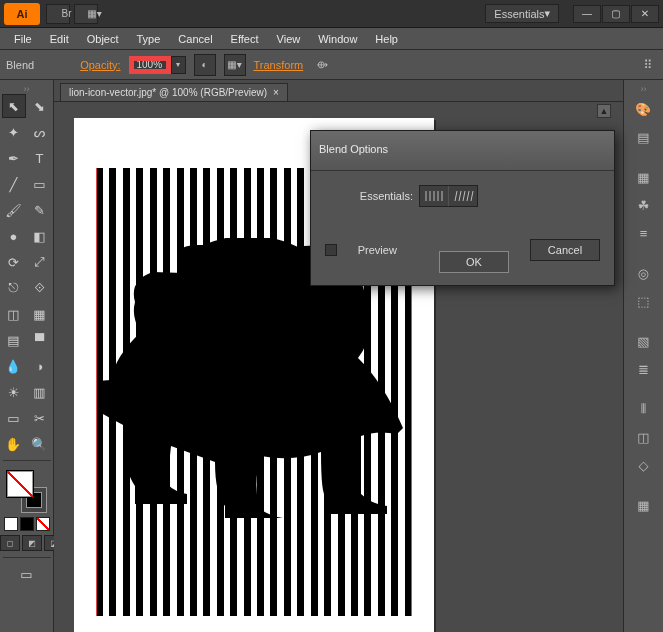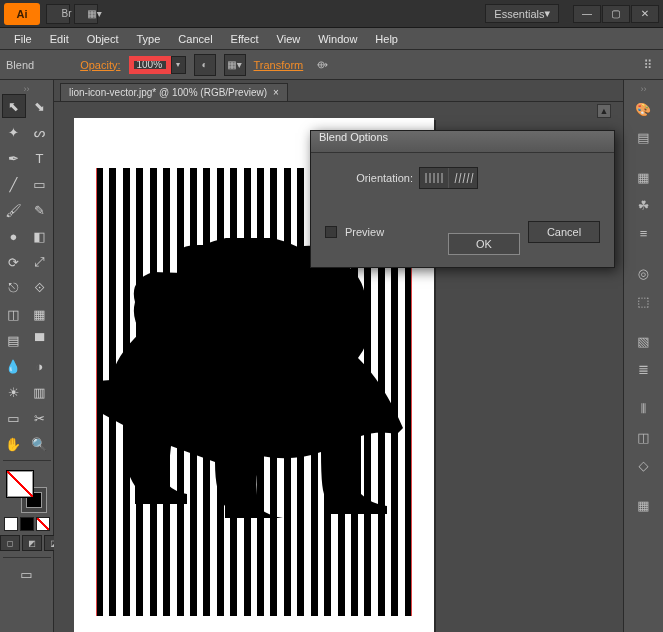--- a/index.html
+++ b/index.html
@@ -63,30 +63,30 @@
   .stripe { width:7px; background:#000; }
   .lion { position:absolute; top:120px; left:24px; width:320px; height:280px; }
 
   
   .panelcol { width:40px; background:#535353; border-left:1px solid #2a2a2a; display:flex; flex-direction:column; align-items:center; padding:4px 0; gap:2px; }
   .panelbtn { width:28px; height:26px; display:flex; align-items:center; justify-content:center; color:#bbb; font-size:13px; border:1px solid transparent; }
   .panel-sep { height:10px; }
 
   
   .dialog { position:absolute; top:130px; left:310px; width:305px; background:#535353; border:1px solid #1e1e1e; box-shadow: 3px 3px 12px rgba(0,0,0,0.6); }
-  .dlg-title { height:22px; background: linear-gradient(#6a6a6a,#565656); color:#e8e8e8; font-size:11px; padding:0 8px; border-bottom:1px solid #333; }
+  .dlg-title { height:40px; background: linear-gradient(#6a6a6a,#565656); color:#e8e8e8; font-size:11px; padding:12px 8px; border-bottom:1px solid #333; }
   .dlg-body { padding:14px 14px 12px; }
   .dlg-row { display:flex; align-items:center; gap:6px; margin-bottom:12px; }
   .dlg-label { color:#ddd; font-size:11px; text-align:right; }
   .dlg-select { flex:0 0 auto; width:112px; height:20px; background:#3a3a3a; border:1px solid #f28c28; color:#ddd; font-size:10px; padding:0 4px; display:flex; align-items:center; justify-content:space-between; }
   .dlg-num { width:42px; height:20px; background:#3a3a3a; border:1px solid #222; color:#ddd; font-size:11px; padding:0 4px; }
   .orient-group { display:flex; gap:1px; border:1px solid #222; }
   .orient-btn { width:28px; height:20px; background:#3f3f3f; display:flex; align-items:center; justify-content:center; }
   .orient-btn svg line { stroke:#bbb; stroke-width:1; }
-  .dlg-foot { display:flex; align-items:center; gap:8px; margin-top:20px; }
+  .dlg-foot { display:flex; align-items:center; gap:21px; margin-top:20px; }
   .chk { width:12px; height:12px; background:#3a3a3a; border:1px solid #222; display:inline-block; }
   .dlg-foot .sp { flex:1; }
   .dlg-btn { width:72px; height:22px; background:#474747; border:1px solid #222; color:#ddd; font-size:11px; display:flex; align-items:center; justify-content:center; }
   .dlg-btn.primary { border:1px solid #888;margin-top:24px; }
 
 </style>
 </head>
 <body>
 
 <div class="titlebar">
@@ -250,21 +250,21 @@
     <div class="panelbtn">◇</div>
     <div class="panel-sep"></div>
     <div class="panelbtn">▦</div>
   </div>
 </div>
 
 <div class="dialog">
   <div class="dlg-title">Blend Options</div>
   <div class="dlg-body">
     <div class="dlg-row">
-      <span class="dlg-label" style="width:88px">Orientation:</span>
+      <span class="dlg-label" style="width:88px">Essentials:</span>
       <div class="orient-group">
         <div class="orient-btn">
           <svg width="22" height="14">
               <line x1="3" y1="12" x2="3" y2="2"></line>
               <line x1="7" y1="12" x2="7" y2="2"></line>
               <line x1="11" y1="12" x2="11" y2="2"></line>
               <line x1="15" y1="12" x2="15" y2="2"></line>
               <line x1="19" y1="12" x2="19" y2="2"></line>
             </svg>
         </div>

